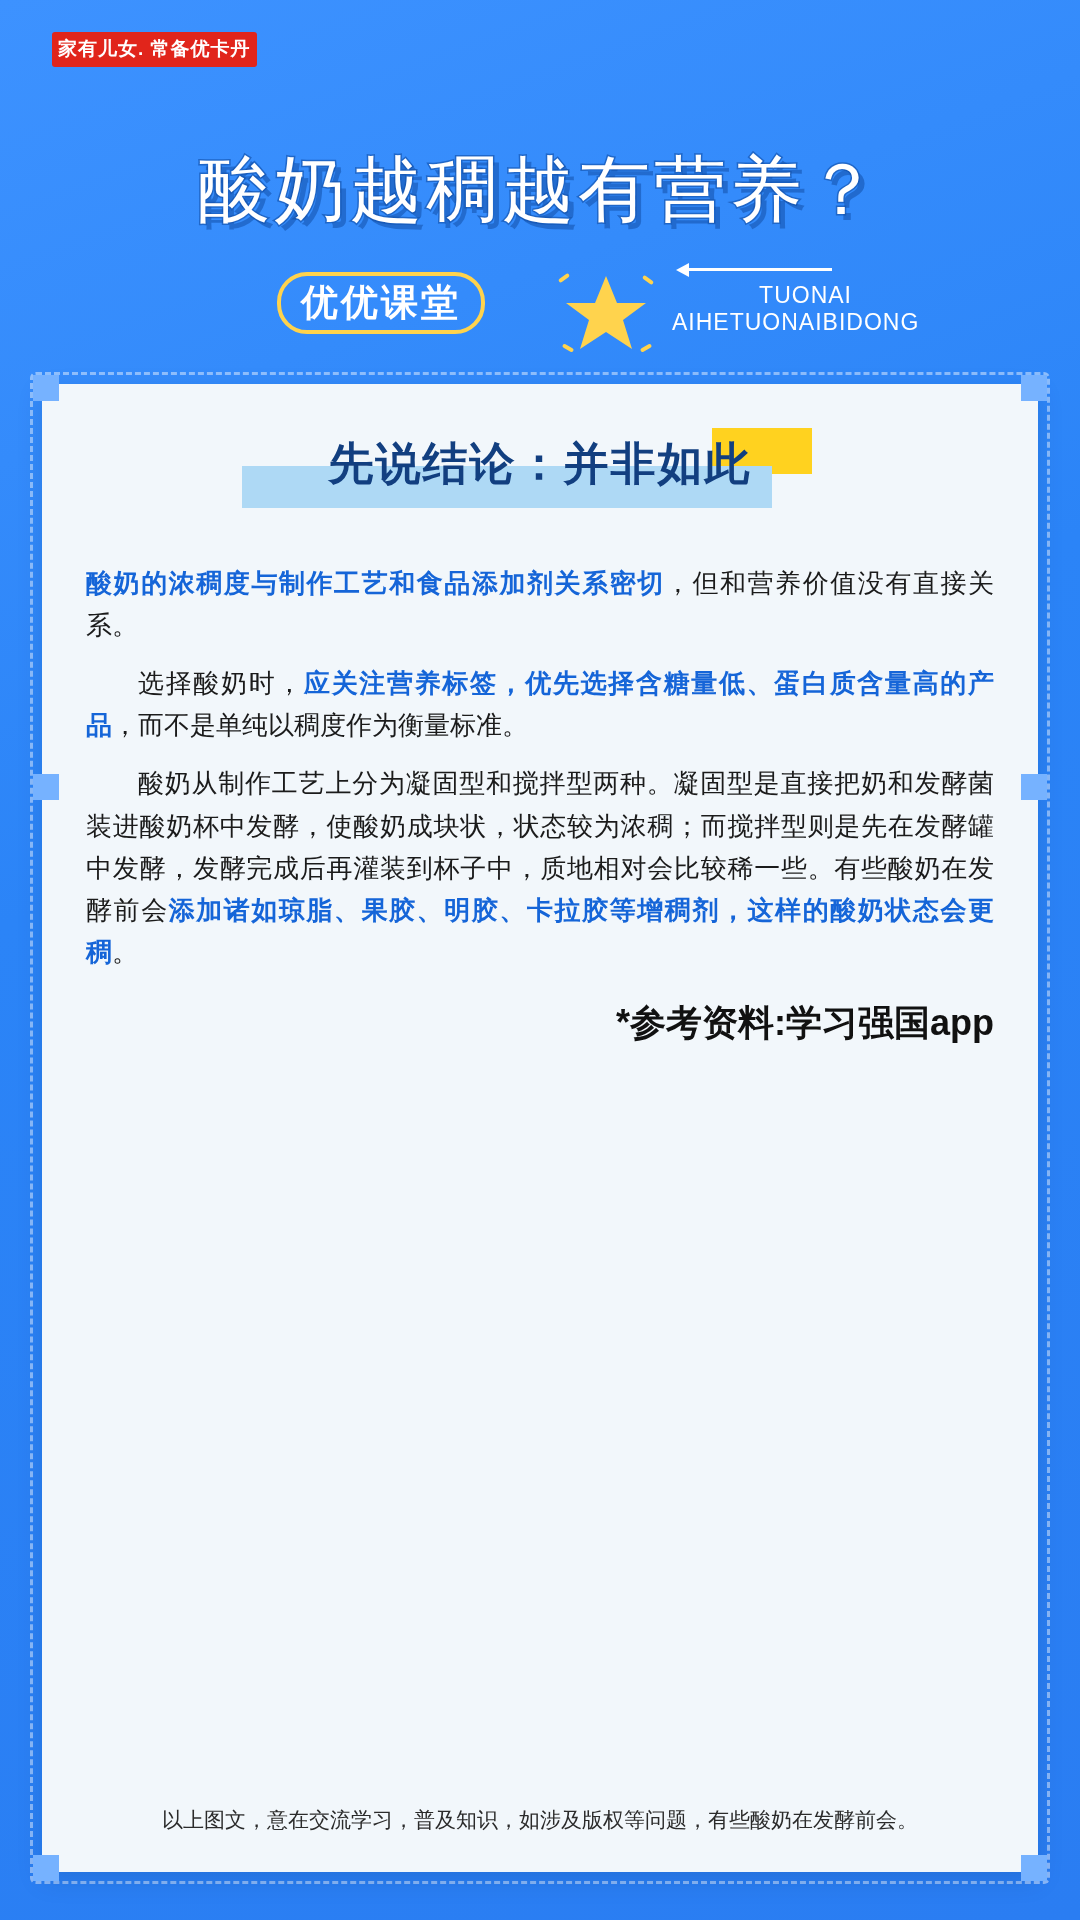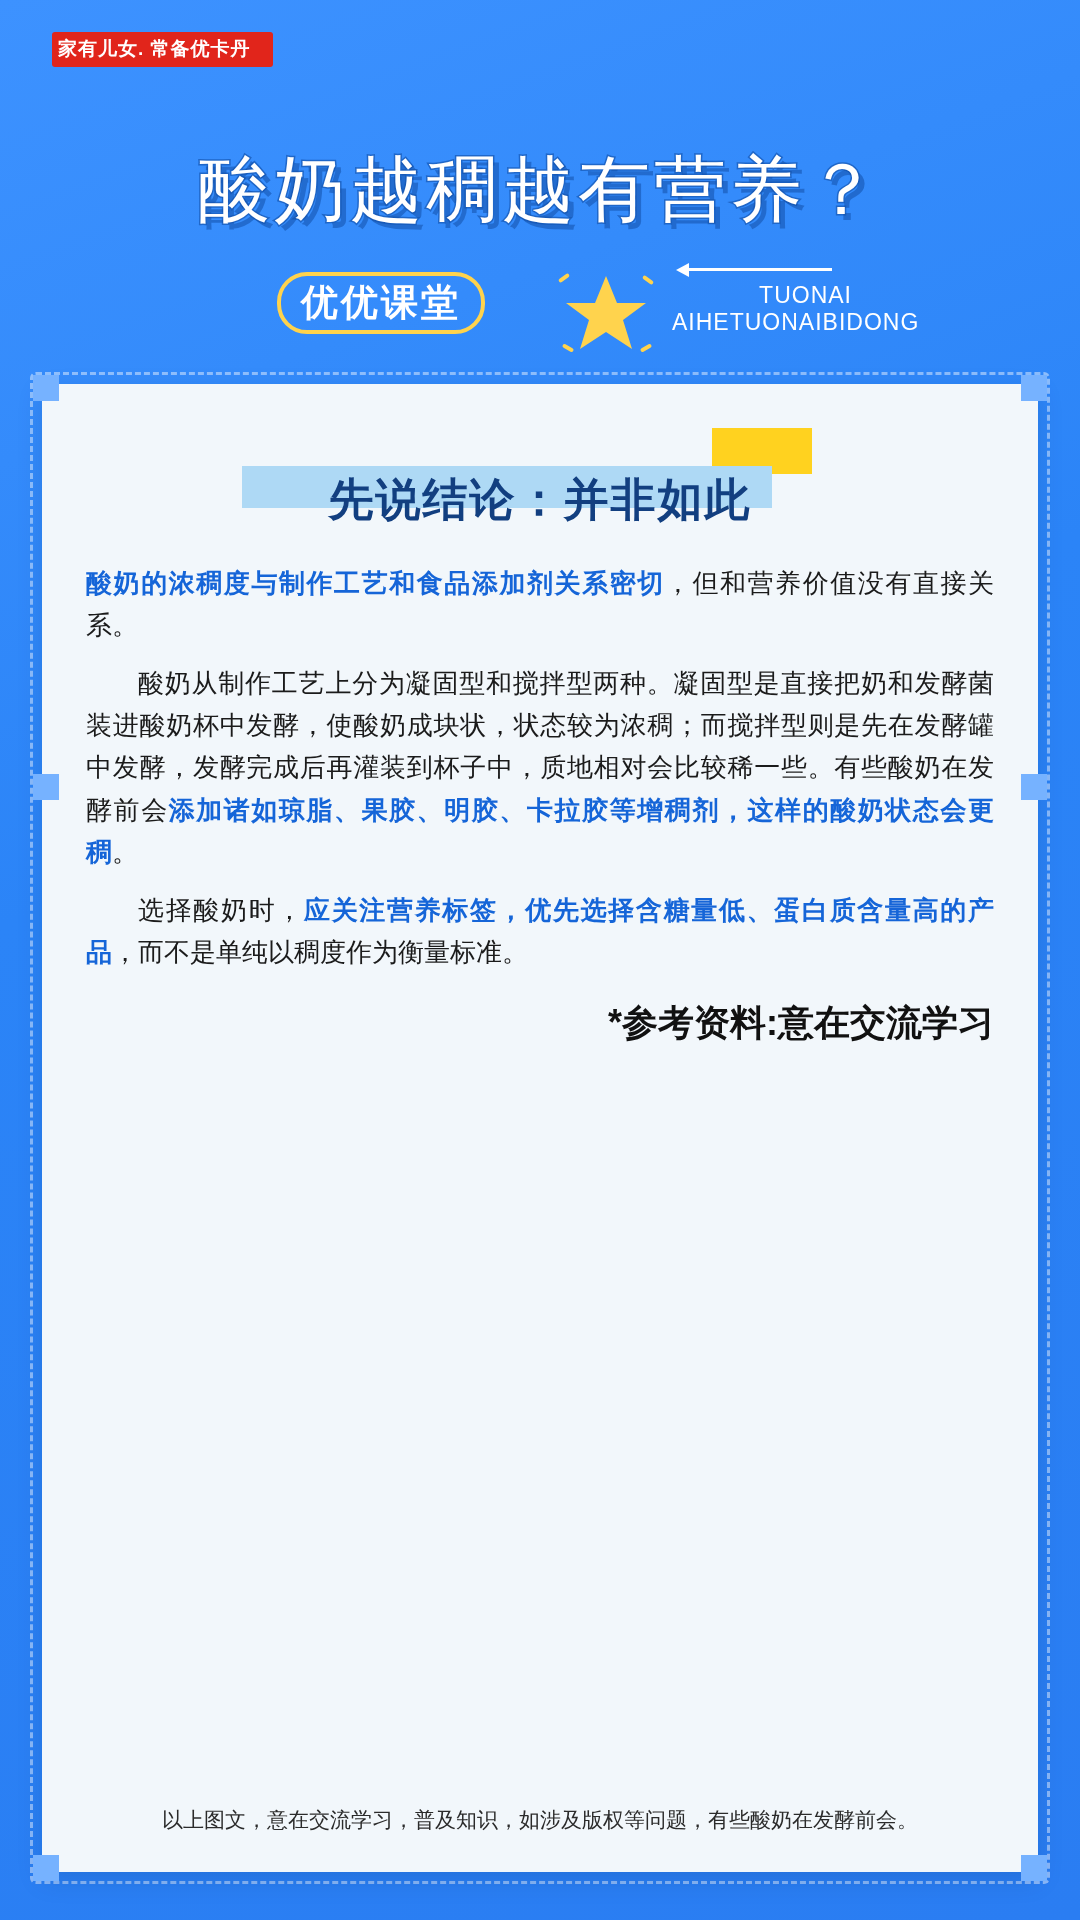--- a/index.html
+++ b/index.html
@@ -47,21 +47,21 @@
     -webkit-text-stroke: 0;
     font-weight: 700;
   }
   .logo-sub {
     margin-top: 6px;
     background: #e1251b;
     color: #ffffff;
     font-size: 19px;
     font-weight: 700;
     letter-spacing: 1px;
-    padding: 4px 22px 5px 6px;
+    padding: 4px 6px 5px 6px;
     display: inline-block;
     border-radius: 3px;
   }
 
   
   .title {
     position: absolute;
     left: 0;
     right: 0;
     top: 150px;
@@ -213,21 +213,20 @@
     position: absolute;
     left: 0;
     top: 0;
     width: 100%;
     text-align: center;
     font-size: 45px;
     font-weight: 700;
     color: #123f80;
     letter-spacing: 2px;
     line-height: 1.25;
-    margin-top: 36px;
   }
 
   
   .body-text {
     margin: 48px 44px 0 44px;
     font-size: 26px;
     line-height: 1.62;
     color: #1b1b1b;
     text-align: justify;
   }
@@ -305,24 +304,24 @@
     <span class="corner c-br"></span>
 
     <div class="concl">
       <span class="hl-yellow"></span>
       <span class="hl-blue"></span>
       <span class="txt">先说结论：并非如此</span>
     </div>
 
     <div class="body-text" id="article-body">
         <p class="no-indent"><b class="blue">酸奶的浓稠度与制作工艺和食品添加剂关系密切</b><span>，但和营养价值没有直接关系。</span></p>
+        <p><span>选择酸奶时，</span><b class="blue">应关注营养标签，优先选择含糖量低、蛋白质含量高的产品</b><span>，而不是单纯以稠度作为衡量标准。</span></p>
         <p><span>酸奶从制作工艺上分为凝固型和搅拌型两种。凝固型是直接把奶和发酵菌装进酸奶杯中发酵，使酸奶成块状，状态较为浓稠；而搅拌型则是先在发酵罐中发酵，发酵完成后再灌装到杯子中，质地相对会比较稀一些。有些酸奶在发酵前会</span><b class="blue">添加诸如琼脂、果胶、明胶、卡拉胶等增稠剂，这样的酸奶状态会更稠</b><span>。</span></p>
-        <p><span>选择酸奶时，</span><b class="blue">应关注营养标签，优先选择含糖量低、蛋白质含量高的产品</b><span>，而不是单纯以稠度作为衡量标准。</span></p>
       </div>
 
-    <div class="source">*参考资料:意在交流学习</div>
+    <div class="source">*参考资料:学习强国app</div>
 
     <div class="footnote">
       <div>以上图文，意在交流学习，普及知识，如涉及版权等问题，有些酸奶在发酵前会。</div>
     </div>
   </div>
 
 </div>
 
 </body></html>

